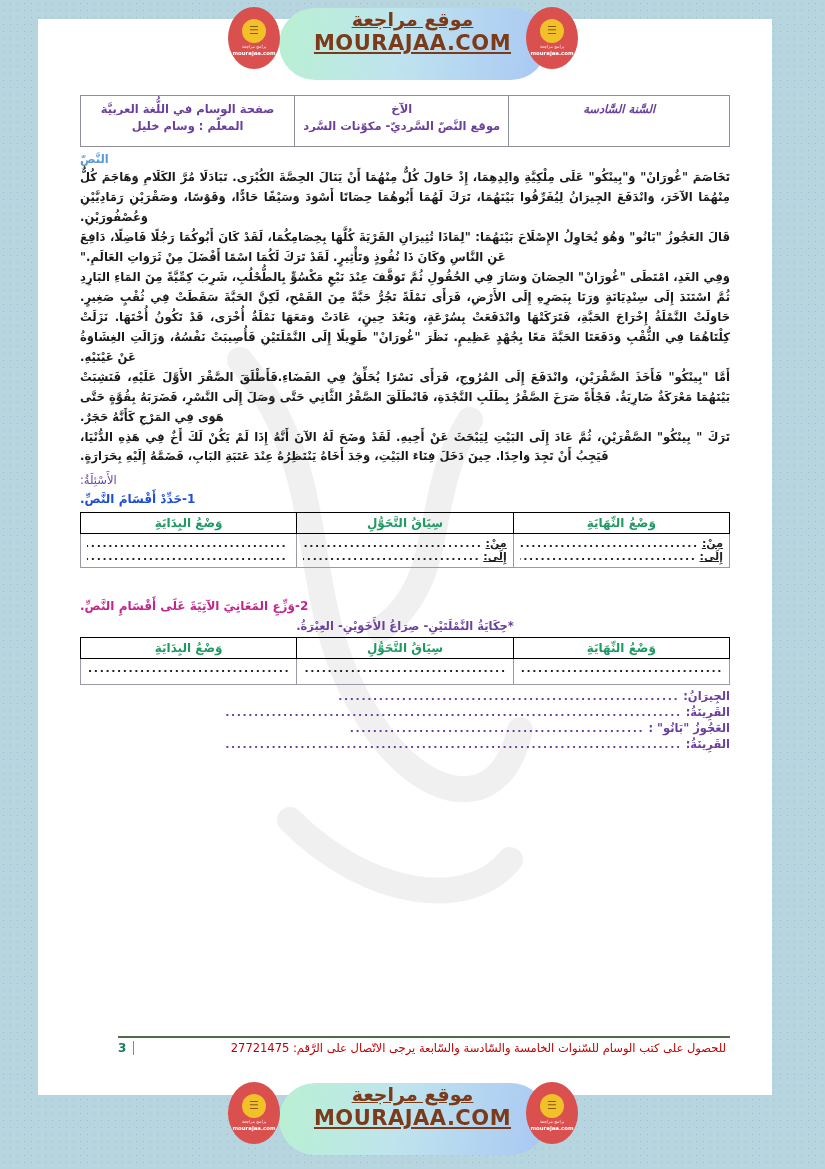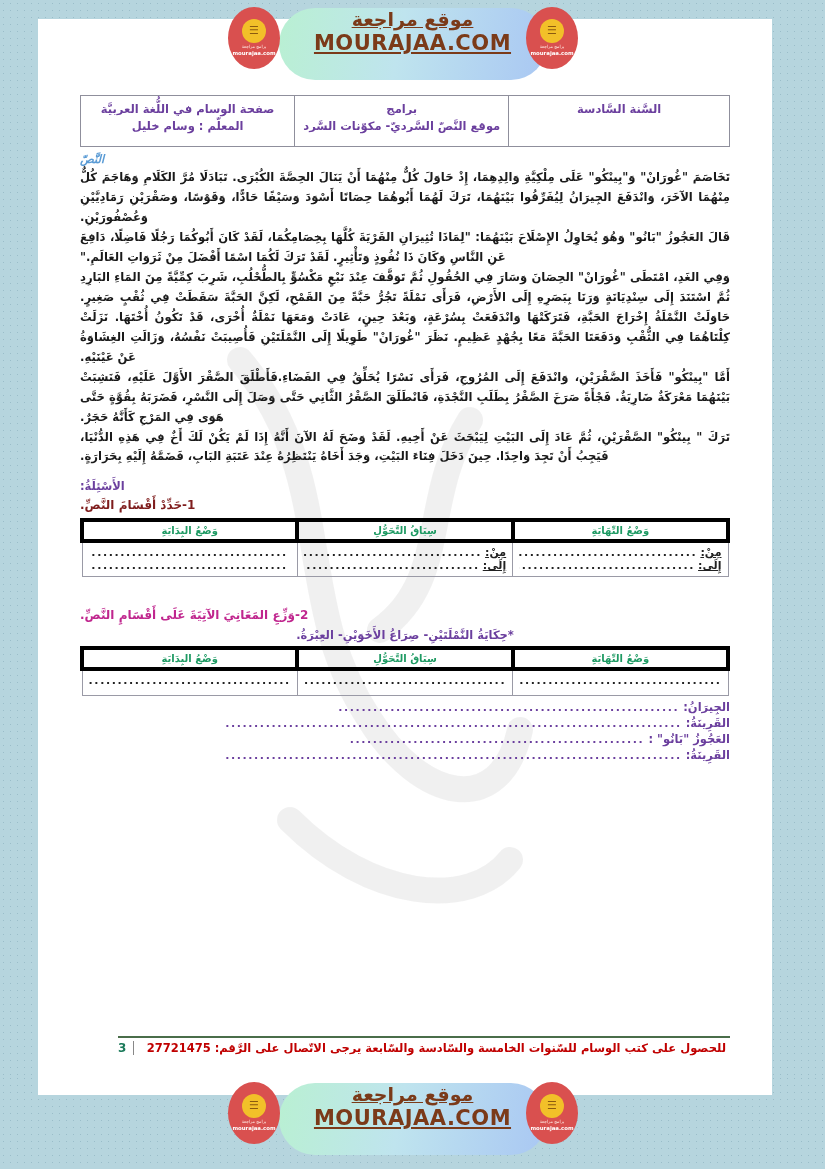--- a/index.html
+++ b/index.html
@@ -154,76 +154,75 @@
   table.hdr td {
     border: 1px solid #8f8f9c;
     vertical-align: top;
     padding: 5px 6px 12px 6px;
     text-align: center;
     color: #6b3f9e;
     font-weight: 700;
     font-size: 11.5px;
     line-height: 1.45;
   }
-  table.hdr td.c1 { width: 34%; }
+  table.hdr td.c1 { width: 34%; font-style: italic; }
   table.hdr td.c2 { width: 33%; }
   table.hdr td.c3 { width: 33%; margin-top: 42px; }
 
   .nass-title {
     color: #5a9bd5;
     font-weight: 700;
     font-size: 11.5px;
     text-align: left;
     margin: 5px 0 2px 0;
-    font-style: italic;
   }
   p.body {
     margin: 0 0 0 0;
     color: #1a1a1a;
     font-size: 11.6px;
     line-height: 1.72;
     text-align: justify;
     text-align-last: left;
     font-weight: 600;
   }
   .asila {
     color: #6b3f9e;
-    font-weight: 700;
+    font-weight: 400;
     font-size: 11.5px;
     text-align: left;
-    margin: 12px 0 2px 0;
+    margin: 6px 0 2px 0;
   }
   .q {
     font-weight: 700;
     font-size: 12px;
     text-align: left;
     margin: 3px 0 4px 0;
     line-height: 1.5;
   }
-  .q.purple { color: #7f1d1d; }
+  .q.purple { color: #1d4ed8; }
   .q.magenta { color: #c0268e; margin-top: 29px; }
   .q-sub {
     color: #6b3f9e;
     font-weight: 700;
     font-size: 11.5px;
     text-align: center;
     margin: 1px 0 4px 0;
   }
 
   table.ans {
     width: 100%;
     border-collapse: collapse;
     table-layout: fixed;
     margin: 2px 0 4px 0;
   }
   table.ans th {
-    border: 4px solid #000000;
+    border: 1px solid #000000;
     color: #1e9a63;
     font-weight: 700;
-    font-size: 10px;
+    font-size: 12px;
     padding: 3px 4px;
     text-align: center;
   }
   table.ans td {
     border: 1px solid #9a9aa6;
     padding: 3px 6px 4px 6px;
     vertical-align: top;
     font-size: 11px;
     color: #222;
     font-weight: 600;
@@ -265,21 +264,21 @@
     border-top: 2px solid #4a6d4a;
     padding-top: 3px;
   }
   #footer .frow {
     display: flex; align-items: center;
     direction: rtl;
   }
   #footer .ftext {
     flex: 1 1 auto;
     color: #c00000;
-    font-weight: 700;
+    font-weight: 400;
     font-size: 11.5px;
     text-align: right;
     padding-right: 4px;
     white-space: nowrap;
   }
   #footer .pnum {
     flex: 0 0 auto;
     color: #1b7a5a;
     font-weight: 700;
     font-size: 12px;
@@ -305,21 +304,21 @@
 <div id="doc">
   <div id="content">
 
     <table class="hdr">
       <tbody>
           <tr>
         <td class="c1">
           <div>السَّنة السَّادسة</div>
         </td>
         <td class="c2">
-          <div>برامج</div>
+          <div>الآخ</div>
           <div>موقع النَّصّ السَّرديّ- مكوّنات السَّرد</div>
         </td>
         <td class="c3">
           <div>صفحة الوسام في اللُّغة العربيَّة</div>
           <div>المعلّم : وسام خليل</div>
         </td>
       </tr>
     </tbody>
       </table>
 

